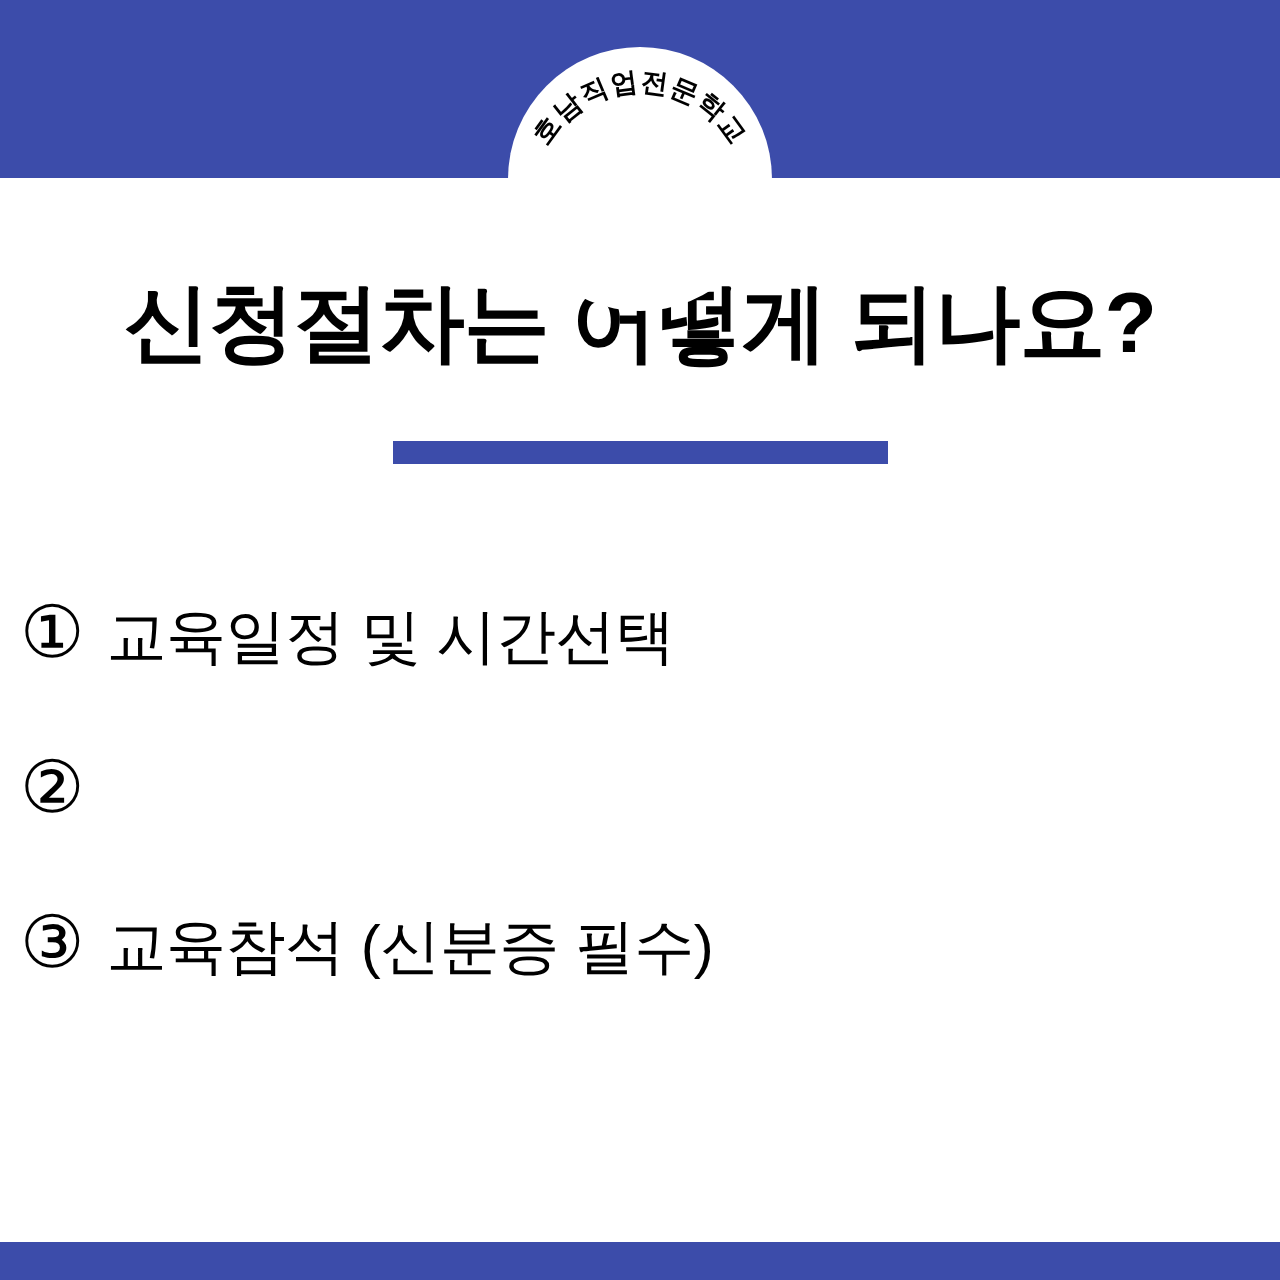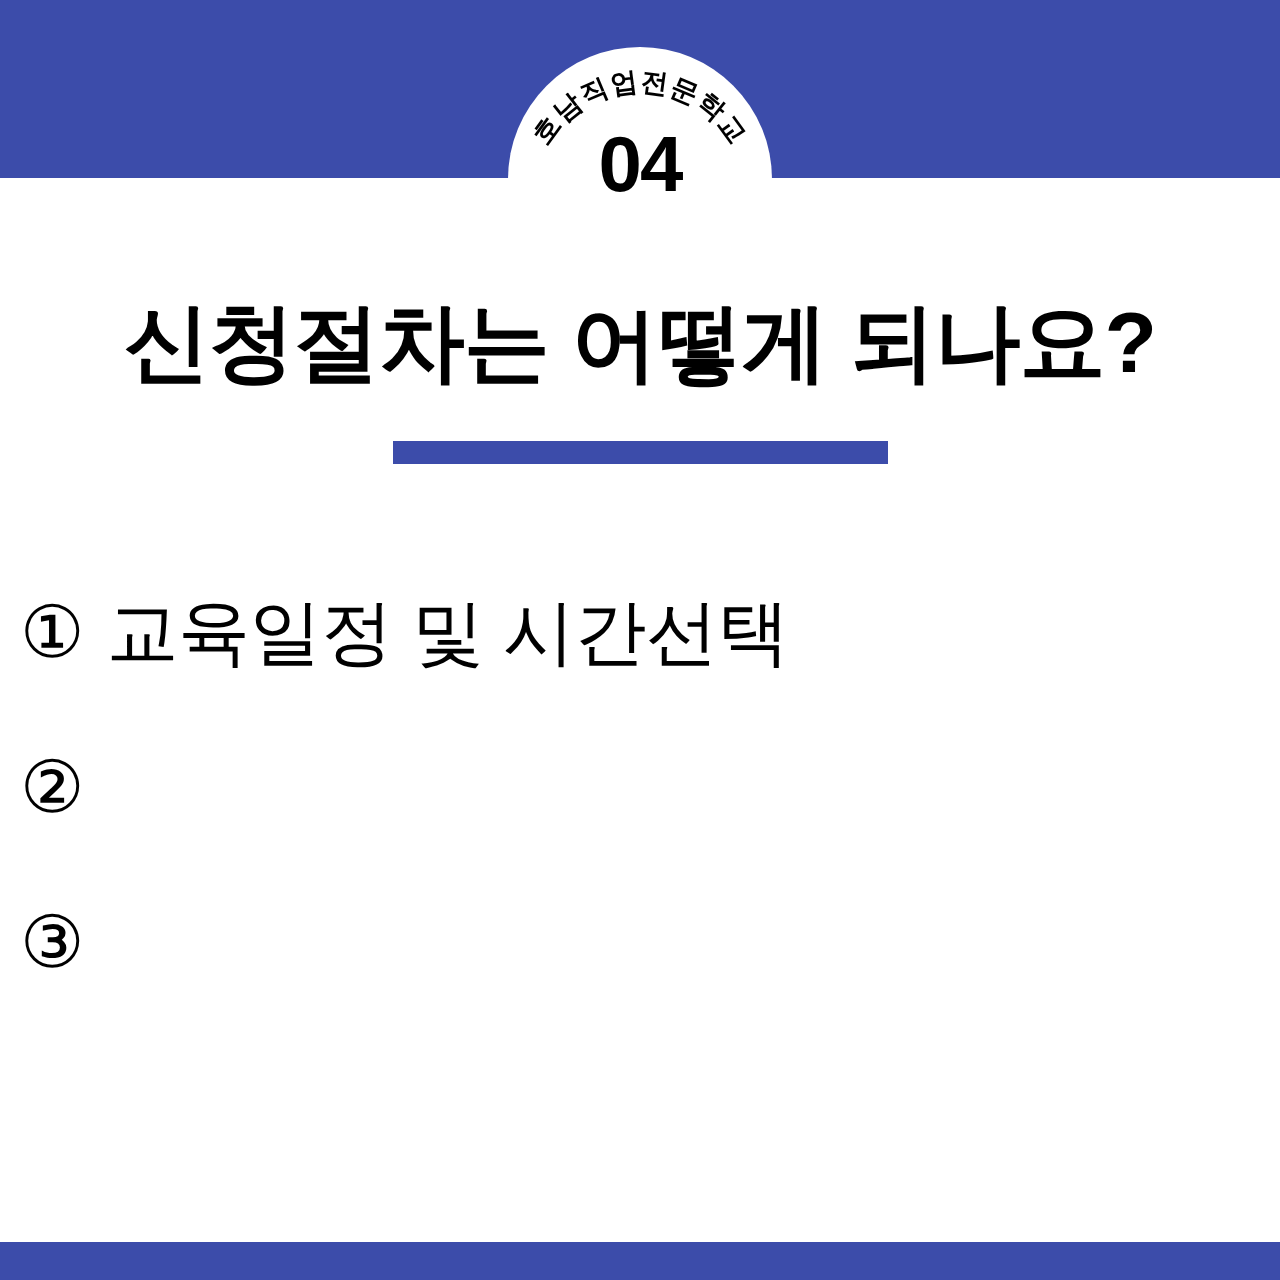--- a/index.html
+++ b/index.html
@@ -92,21 +92,20 @@
     top: 272px;
     width: 1280px;
     text-align: center;
     font-family: "Liberation Sans", "DejaVu Sans", sans-serif;
     font-size: 86px;
     font-weight: 700;
     color: #000000;
     line-height: 1.18;
     letter-spacing: -1px;
     white-space: nowrap;
-    margin-top: 20px;
   }
 
   
   .rule {
     position: absolute;
     left: 393px;
     top: 441px;
     width: 495px;
     height: 23px;
     background: #3C4CAA;
@@ -128,59 +127,59 @@
     font-weight: 400;
     color: #000000;
     line-height: 1;
     white-space: nowrap;
   }
   .step-marker {
     font-size: 72px;
     margin-right: 22px;
   }
   .step-text {
-    font-size: 72px;
+    font-size: 60px;
     letter-spacing: -0.5px;
   }
 </style>
 </head>
 <body>
 
 <div id="slide">
 
   <div class="top-band"></div>
 
   <div class="badge">
     <svg class="badge-arc" viewBox="0 0 264 264">
       <defs>
         <path id="arcpath" d="M 26 150 A 106 106 0 0 1 238 150" fill="none"></path>
       </defs>
       <text>
         <textPath href="#arcpath" startOffset="50%" text-anchor="middle">호남직업전문학교</textPath>
       </text>
     </svg>
-    <div class="badge-number">04</div>
   </div>
 
   <div class="title">신청절차는 어떻게 되나요?</div>
 
   <div class="rule"></div>
 
   <div class="steps">
 
     <div class="step">
       <span class="step-marker">①</span>
       <span class="step-text">교육일정 및 시간선택</span>
     </div>
 
     <div class="step">
       <span class="step-marker">②</span>
     </div>
 
     <div class="step">
       <span class="step-marker">③</span>
+      <span class="step-text">교육참석 (신분증 필수)</span>
     </div>
 
   </div>
 
   <div class="bottom-band"></div>
 
 </div>
 
 </body></html>

